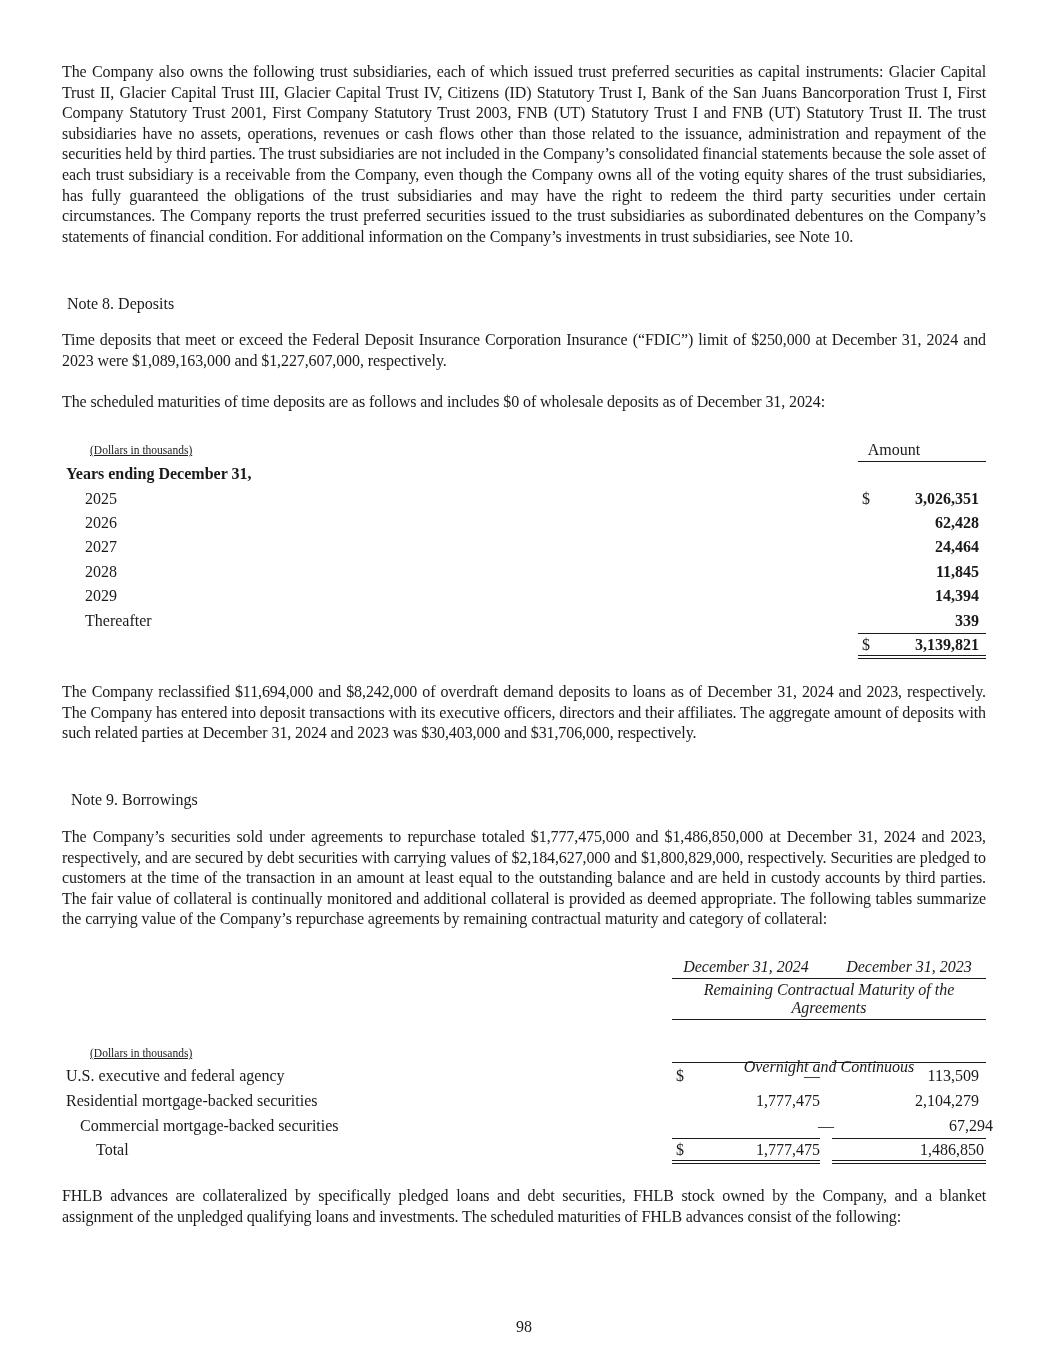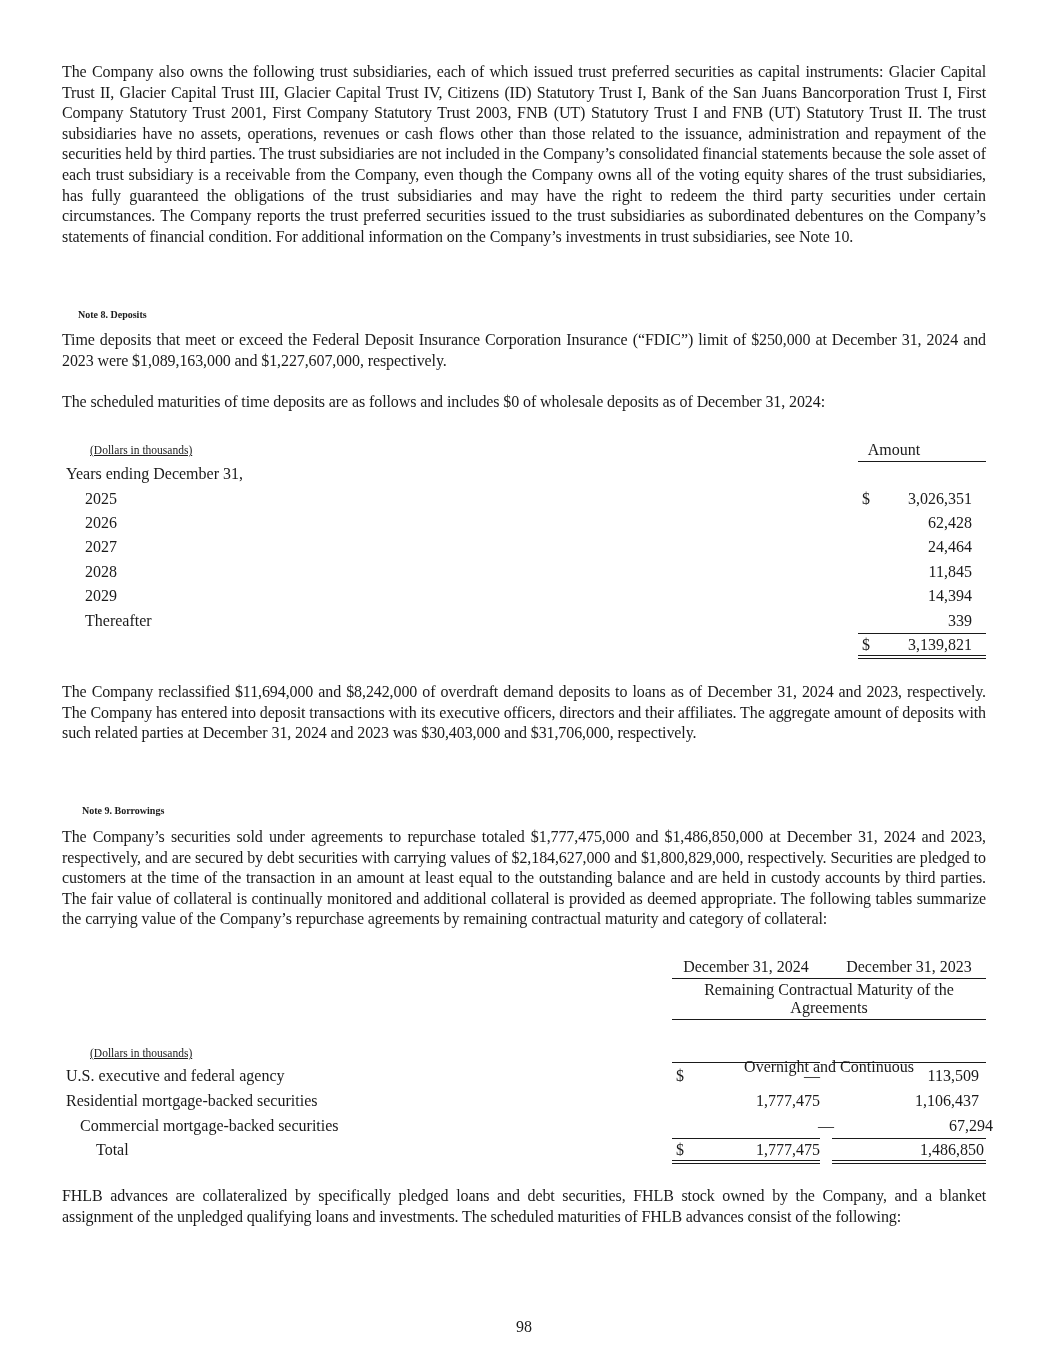--- a/index.html
+++ b/index.html
@@ -7,38 +7,38 @@
       width: 1048px; height: 1365px; position: relative; overflow: hidden;
       font-family: "Liberation Serif", "DejaVu Serif", serif;
       color: #1a1a1a; font-size: 16px;
     }
     .page { position: absolute; left: 62px; top: 62px; width: 924px; }
     p.para {
       margin: 0; line-height: 20.6px; text-align: justify;
       font-size: 16px; letter-spacing: -0.1px;
     }
     h2.note {
-      margin: 16px; font-size: 10px; font-weight: bold; line-height: 20px;
+      margin: 5px; font-size: 16px; font-weight: normal; line-height: 20px;
     }
     .abs { position: absolute; }
     .hint { font-size: 11.5px; text-decoration: underline; padding-left: 24px; }
 
     
     .t1 { position: absolute; left: 0; width: 924px; }
     .row { position: absolute; left: 0; width: 924px; height: 24px; line-height: 24px; }
     .row .lbl { position: absolute; left: 4px; }
     .row .lbl.indent { left: 23px; }
     .row .dollar { position: absolute; left: 800px; }
-    .row .amt { position: absolute; right: 14px; text-align: right; }
+    .row .amt { position: absolute; right: 7px; text-align: right; font-weight: bold; }
     .rule { position: absolute; background: #1a1a1a; height: 1.4px; }
 
     
     .c1 { position: absolute; left: 610px; width: 148px; }
     .c2 { position: absolute; left: 770px; width: 154px; }
-    .center { text-align: center; }
+    .center { text-align: center; font-style: italic; }
 
     .pagenum { position: absolute; left: 0; width: 1048px; top: 1318px; text-align: center; font-size: 16px; }
   </style>
 </head>
 <body>
 
 <div class="page">
 
   <p class="para abs" style="top:0; width:924px;">The Company also owns the following trust subsidiaries, each of which issued trust preferred securities as capital instruments: Glacier Capital Trust II, Glacier Capital Trust III, Glacier Capital Trust IV, Citizens (ID) Statutory Trust I, Bank of the San Juans Bancorporation Trust I, First Company Statutory Trust 2001, First Company Statutory Trust 2003, FNB (UT) Statutory Trust I and FNB (UT) Statutory Trust II.  The trust subsidiaries have no assets, operations, revenues or cash flows other than those related to the issuance, administration and repayment of the securities held by third parties.  The trust subsidiaries are not included in the Company’s consolidated financial statements because the sole asset of each trust subsidiary is a receivable from the Company, even though the Company owns all of the voting equity shares of the trust subsidiaries, has fully guaranteed the obligations of the trust subsidiaries and may have the right to redeem the third party securities under certain circumstances.  The Company reports the trust preferred securities issued to the trust subsidiaries as subordinated debentures on the Company’s statements of financial condition.  For additional information on the Company’s investments in trust subsidiaries, see Note 10.</p>
 
@@ -46,21 +46,21 @@
 
   <p class="para abs" style="top:268px; width:924px;">Time deposits that meet or exceed the Federal Deposit Insurance Corporation Insurance (“FDIC”) limit of $250,000 at December 31, 2024 and 2023 were $1,089,163,000 and $1,227,607,000, respectively.</p>
 
   <p class="para abs" style="top:330px; width:924px;">The scheduled maturities of time deposits are as follows and includes $0 of wholesale deposits as of December 31, 2024:</p>
 
   <div class="t1" style="top:376px;">
     <span class="abs hint" style="left:4px; top:6px;">(Dollars in thousands)</span>
     <span class="abs" style="left:768px; width:128px; text-align:center; top:0; line-height:24px;">Amount</span>
     <div class="rule" style="left:796px; width:128px; top:23px;"></div>
 
-    <div class="row" style="top:24px;">
+    <div class="row" style="top:24px;font-weight:bold;">
       <span class="lbl">Years ending December 31,</span>
     </div>
 
     <div class="row" style="top:49px;">
       <span class="lbl indent">2025</span>
       <span class="dollar">$</span>
       <span class="amt">3,026,351</span>
     </div>
     <div class="row" style="top:73px;">
       <span class="lbl indent">2026</span>
@@ -113,21 +113,21 @@
 
     <div class="row" style="top:108px;">
       <span class="lbl">U.S. executive and federal agency</span>
       <span class="abs" style="left:614px;">$</span>
       <span class="abs" style="right:166px;">—</span>
       <span class="abs" style="right:7px;">113,509</span>
     </div>
     <div class="row" style="top:133px;">
       <span class="lbl">Residential mortgage-backed securities</span>
       <span class="abs" style="right:166px;">1,777,475</span>
-      <span class="abs" style="right:7px;">1,106,437</span>
+      <span class="abs" style="right:7px;">2,104,279</span>
     </div>
     <div class="row" style="top:158px;margin-left:14px;">
       <span class="lbl">Commercial mortgage-backed securities</span>
       <span class="abs" style="right:166px;">—</span>
       <span class="abs" style="right:7px;">67,294</span>
     </div>
 
     <div class="rule" style="left:610px; width:148px; top:182px;"></div>
     <div class="rule" style="left:770px; width:154px; top:182px;"></div>
     <div class="row" style="top:182px;">

